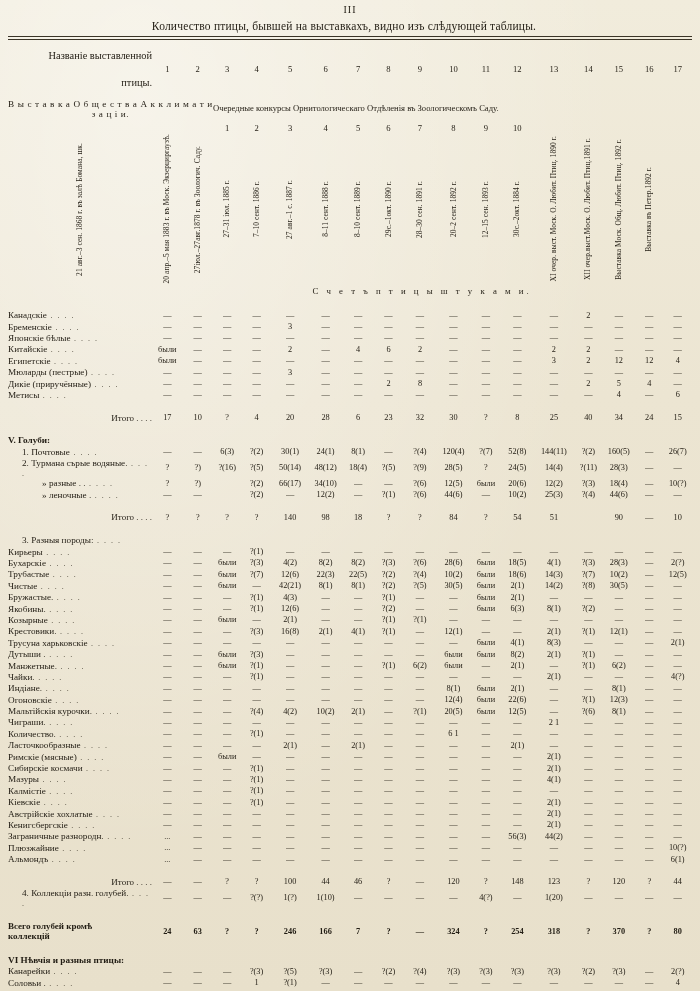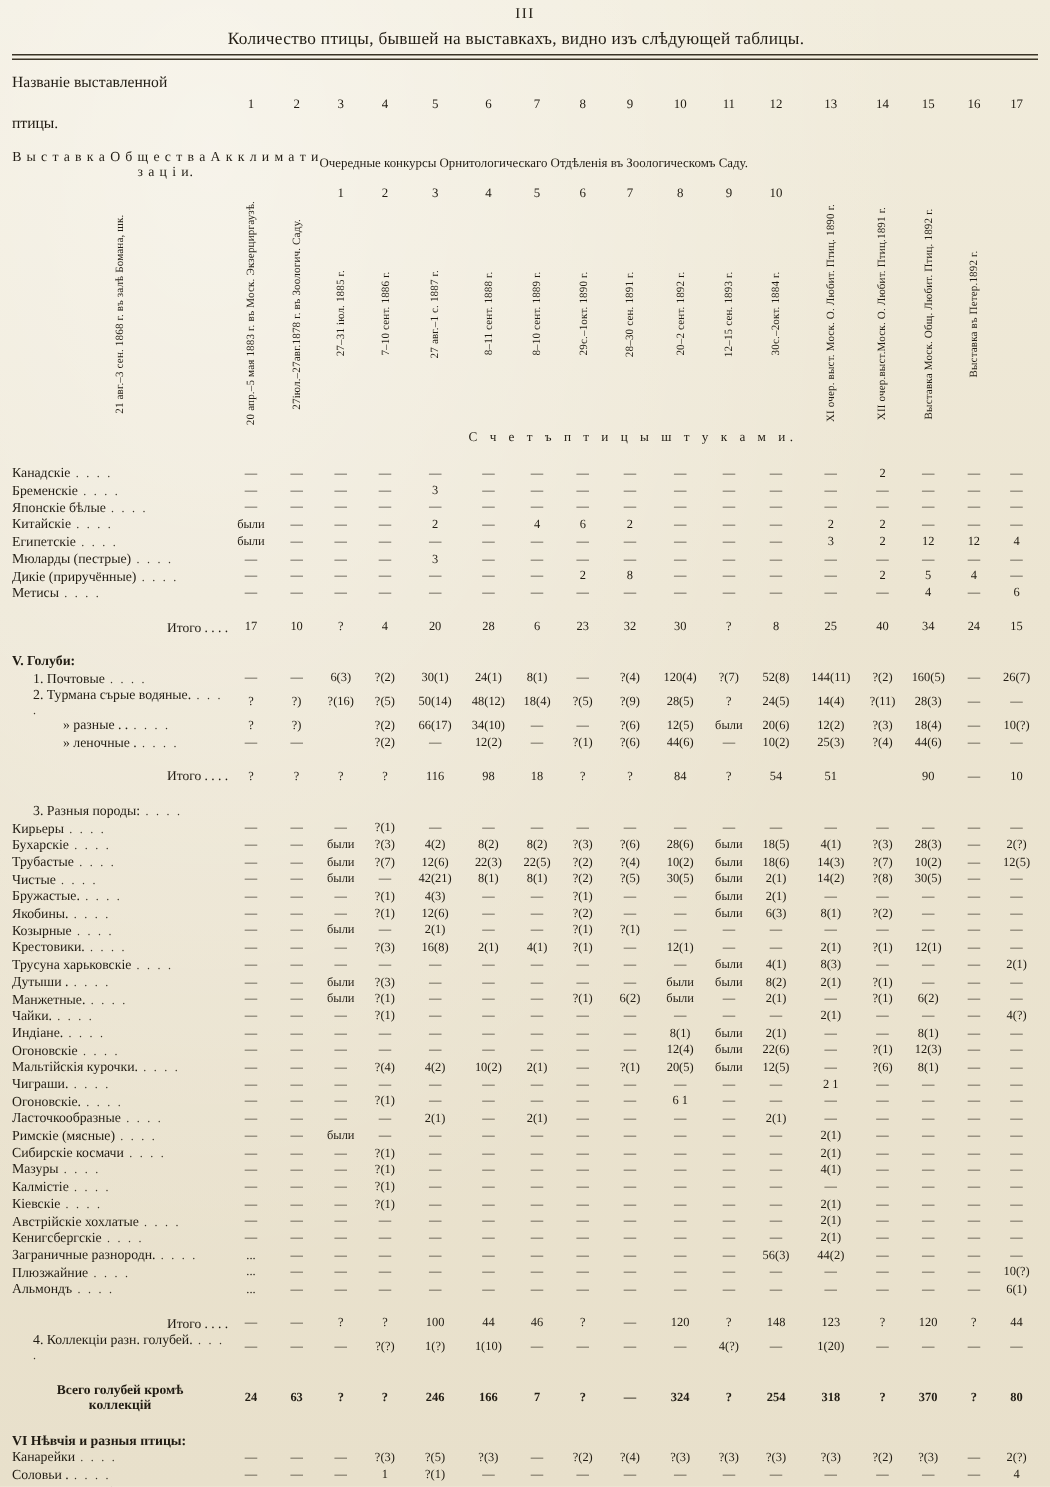--- a/index.html
+++ b/index.html
@@ -74,21 +74,21 @@
   .hdrbox{
     height:150px;vertical-align:bottom;text-align:center;
   }
   .hdrtitle{
     text-align:center;font-size:9.2px;letter-spacing:.6px;
   }
   .hdrtitle2{
     font-size:8.6px;line-height:1.15;
   }
   .namehdr{
-    text-align:left;font-size:10.4px;line-height:2.6;
+    text-align:right;font-size:10.4px;line-height:2.6;
   }
   .schet{
     text-align:center;font-size:8.8px;letter-spacing:3px;margin-top:16px;
   }
   .pad2{height:5px;}
 </style>
 </head>
 <body>
 
 <div class="page">
@@ -597,21 +597,21 @@
           <td class="vline pad2"></td>
           <td class="vline pad2"></td>
           <td class="vline pad2"></td>
         </tr>
         <tr class="rowh">
           <td class="total vline-r">Итого . . . .</td>
           <td class="num vline">?</td>
           <td class="num vline">?</td>
           <td class="num vline">?</td>
           <td class="num vline">?</td>
-          <td class="num vline">116</td>
+          <td class="num vline">140</td>
           <td class="num vline">98</td>
           <td class="num vline">18</td>
           <td class="num vline">?</td>
           <td class="num vline">?</td>
           <td class="num vline">84</td>
           <td class="num vline">?</td>
           <td class="num vline">54</td>
           <td class="num vline">51</td>
           <td class="num vline"></td>
           <td class="num vline">90</td>
@@ -972,21 +972,21 @@
           <td class="dash vline">—</td>
           <td class="dash vline">—</td>
           <td class="dash vline">—</td>
           <td class="num vline">2  1</td>
           <td class="dash vline">—</td>
           <td class="dash vline">—</td>
           <td class="dash vline">—</td>
           <td class="dash vline">—</td>
         </tr>
         <tr class="rowh">
-          <td class="namecell vline-r"><span>Огоновскіе.</span><span class="dots"> . . . .</span></td>
+          <td class="namecell vline-r"><span>Количество.</span><span class="dots"> . . . .</span></td>
           <td class="dash vline">—</td>
           <td class="dash vline">—</td>
           <td class="dash vline">—</td>
           <td class="num vline">?(1)</td>
           <td class="dash vline">—</td>
           <td class="dash vline">—</td>
           <td class="dash vline">—</td>
           <td class="dash vline">—</td>
           <td class="dash vline">—</td>
           <td class="num vline">6  1</td>
@@ -1292,21 +1292,21 @@
           <td class="vline pad2"></td>
           <td class="vline pad2"></td>
           <td class="vline pad2"></td>
           <td class="vline pad2"></td>
           <td class="vline pad2"></td>
           <td class="vline pad2"></td>
           <td class="vline pad2"></td>
           <td class="vline pad2"></td>
         </tr>
         <tr class="" style="height: 24px;">
-          <td class="total vline-r" style="text-align: center; font-weight: bold;"><span>Всего голубей кромѣ</span><br><span>коллекцій</span></td>
+          <td class="total vline-r" style="text-align: left; font-weight: bold;"><span>Всего голубей кромѣ</span><br><span>коллекцій</span></td>
           <td class="num vline" style="font-weight: bold;">24</td>
           <td class="num vline" style="font-weight: bold;">63</td>
           <td class="num vline" style="font-weight: bold;">?</td>
           <td class="num vline" style="font-weight: bold;">?</td>
           <td class="num vline" style="font-weight: bold;">246</td>
           <td class="num vline" style="font-weight: bold;">166</td>
           <td class="num vline" style="font-weight: bold;">7</td>
           <td class="num vline" style="font-weight: bold;">?</td>
           <td class="num vline" style="font-weight: bold;">—</td>
           <td class="num vline" style="font-weight: bold;">324</td>

